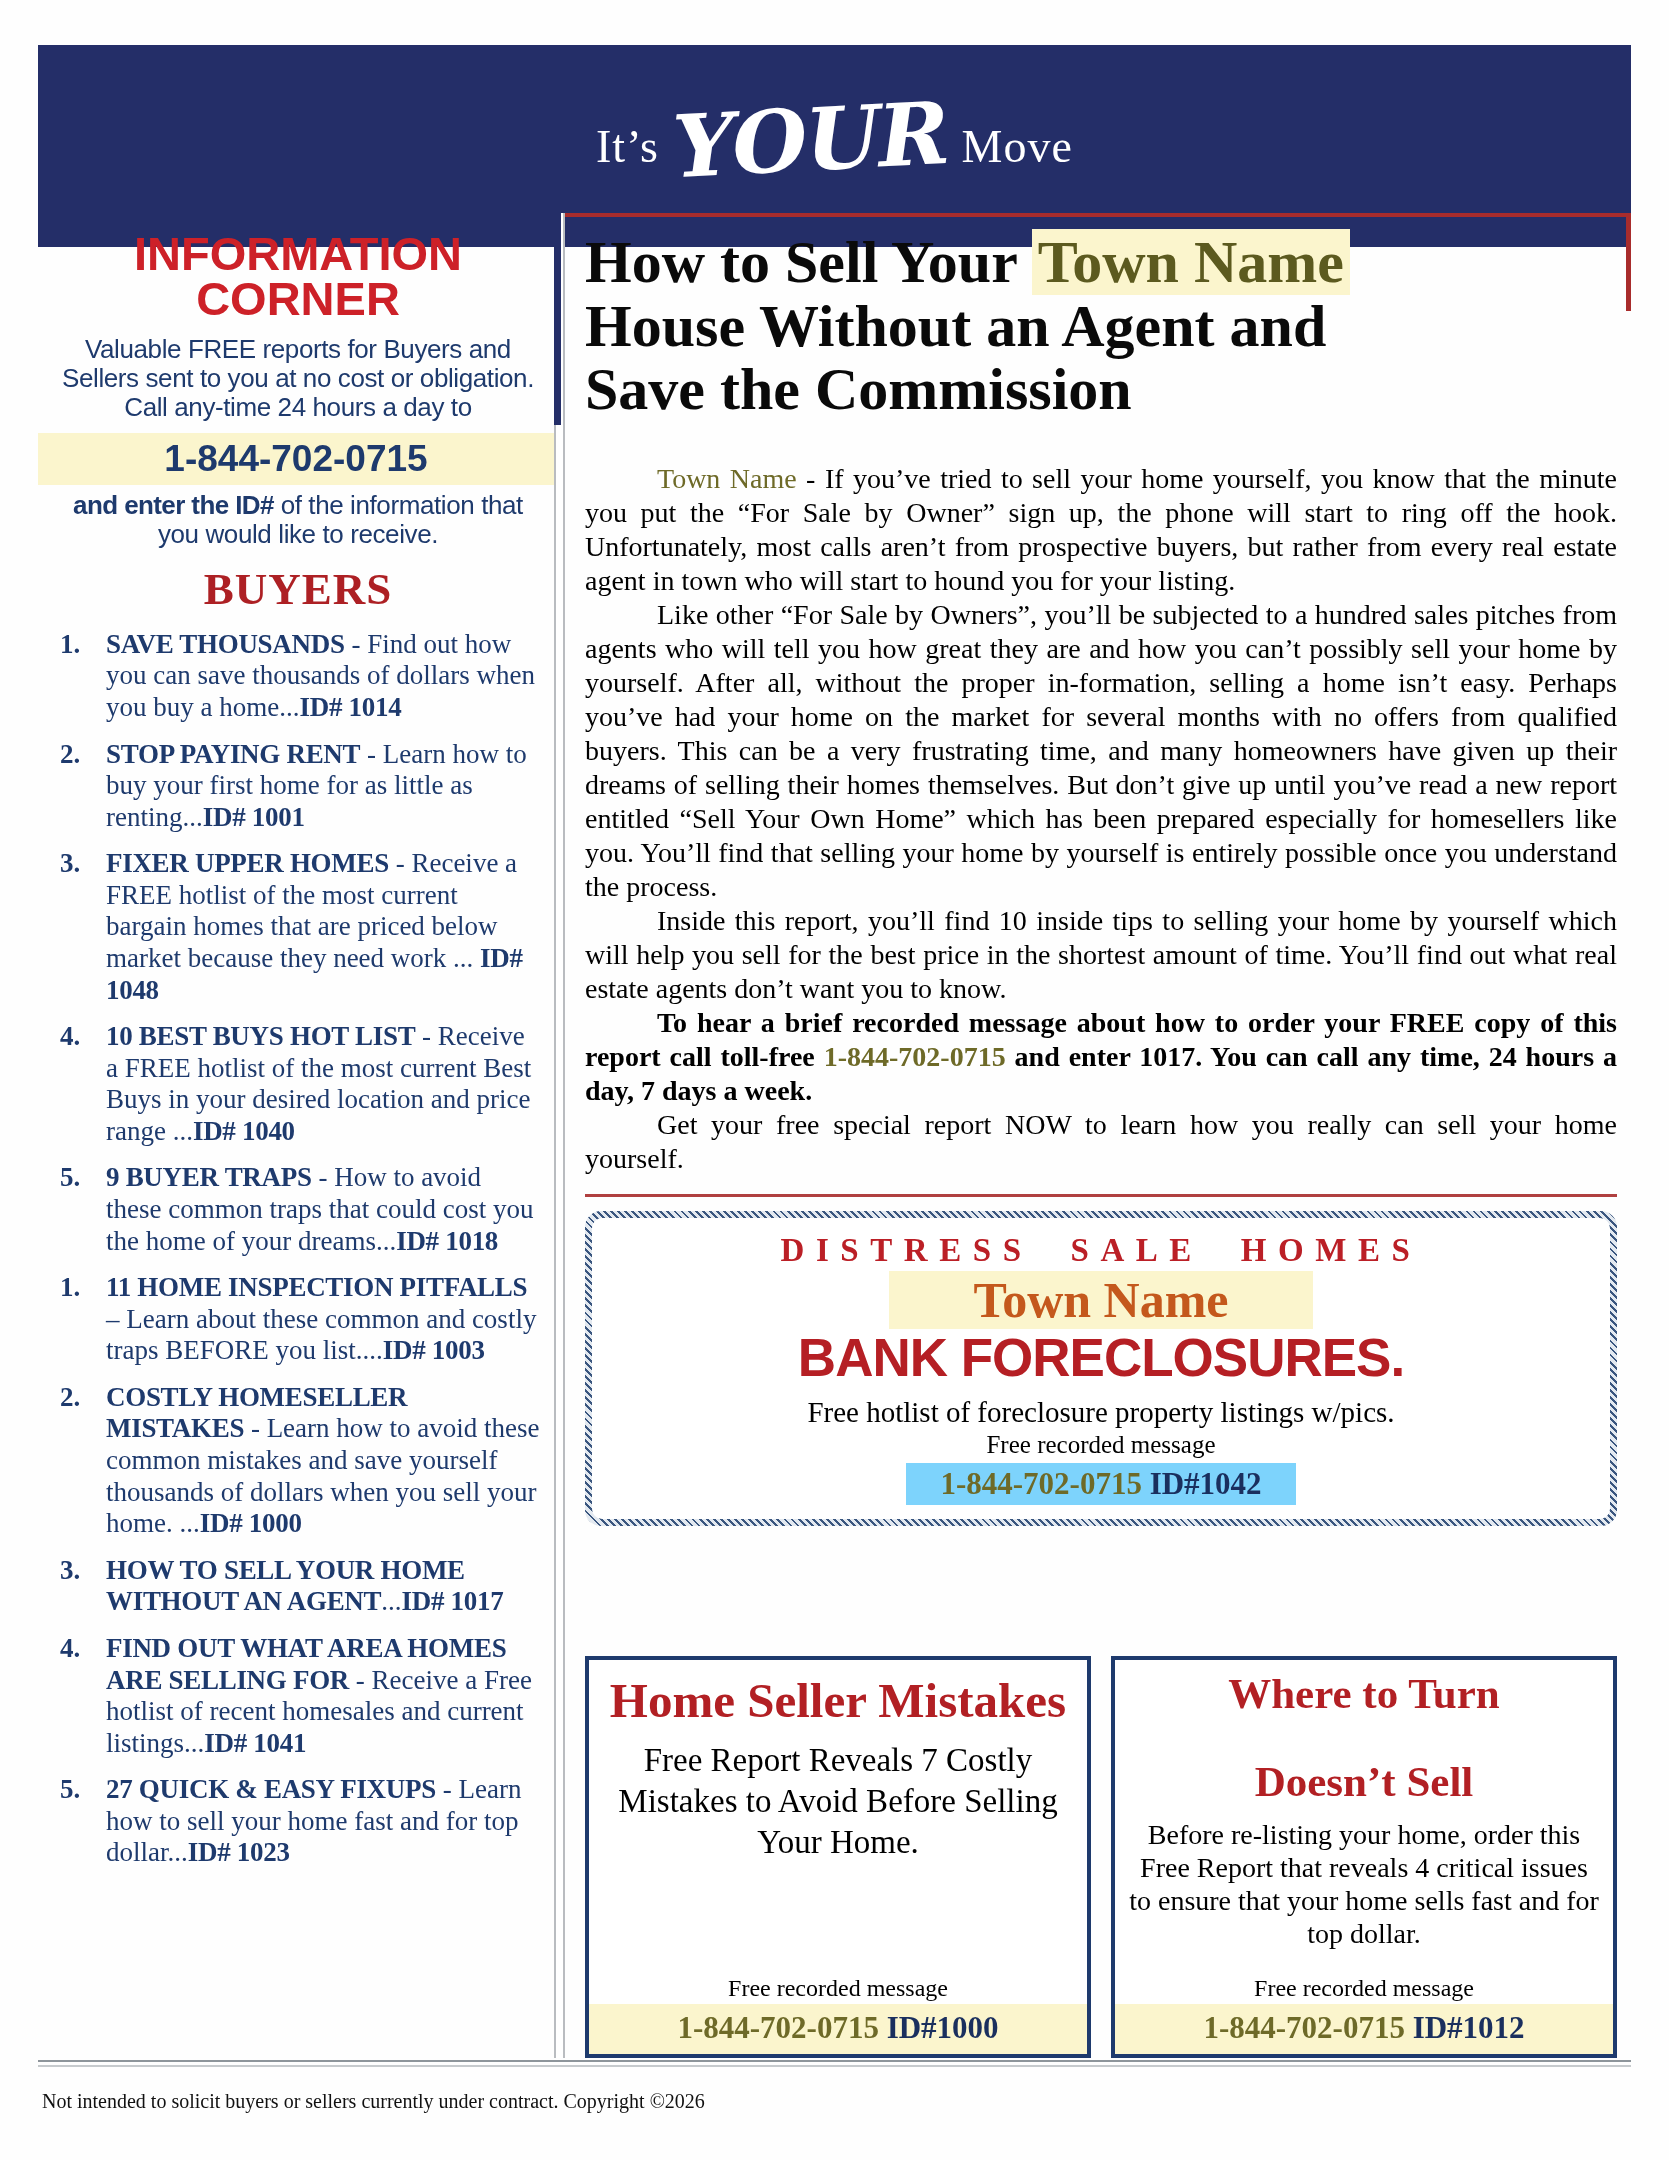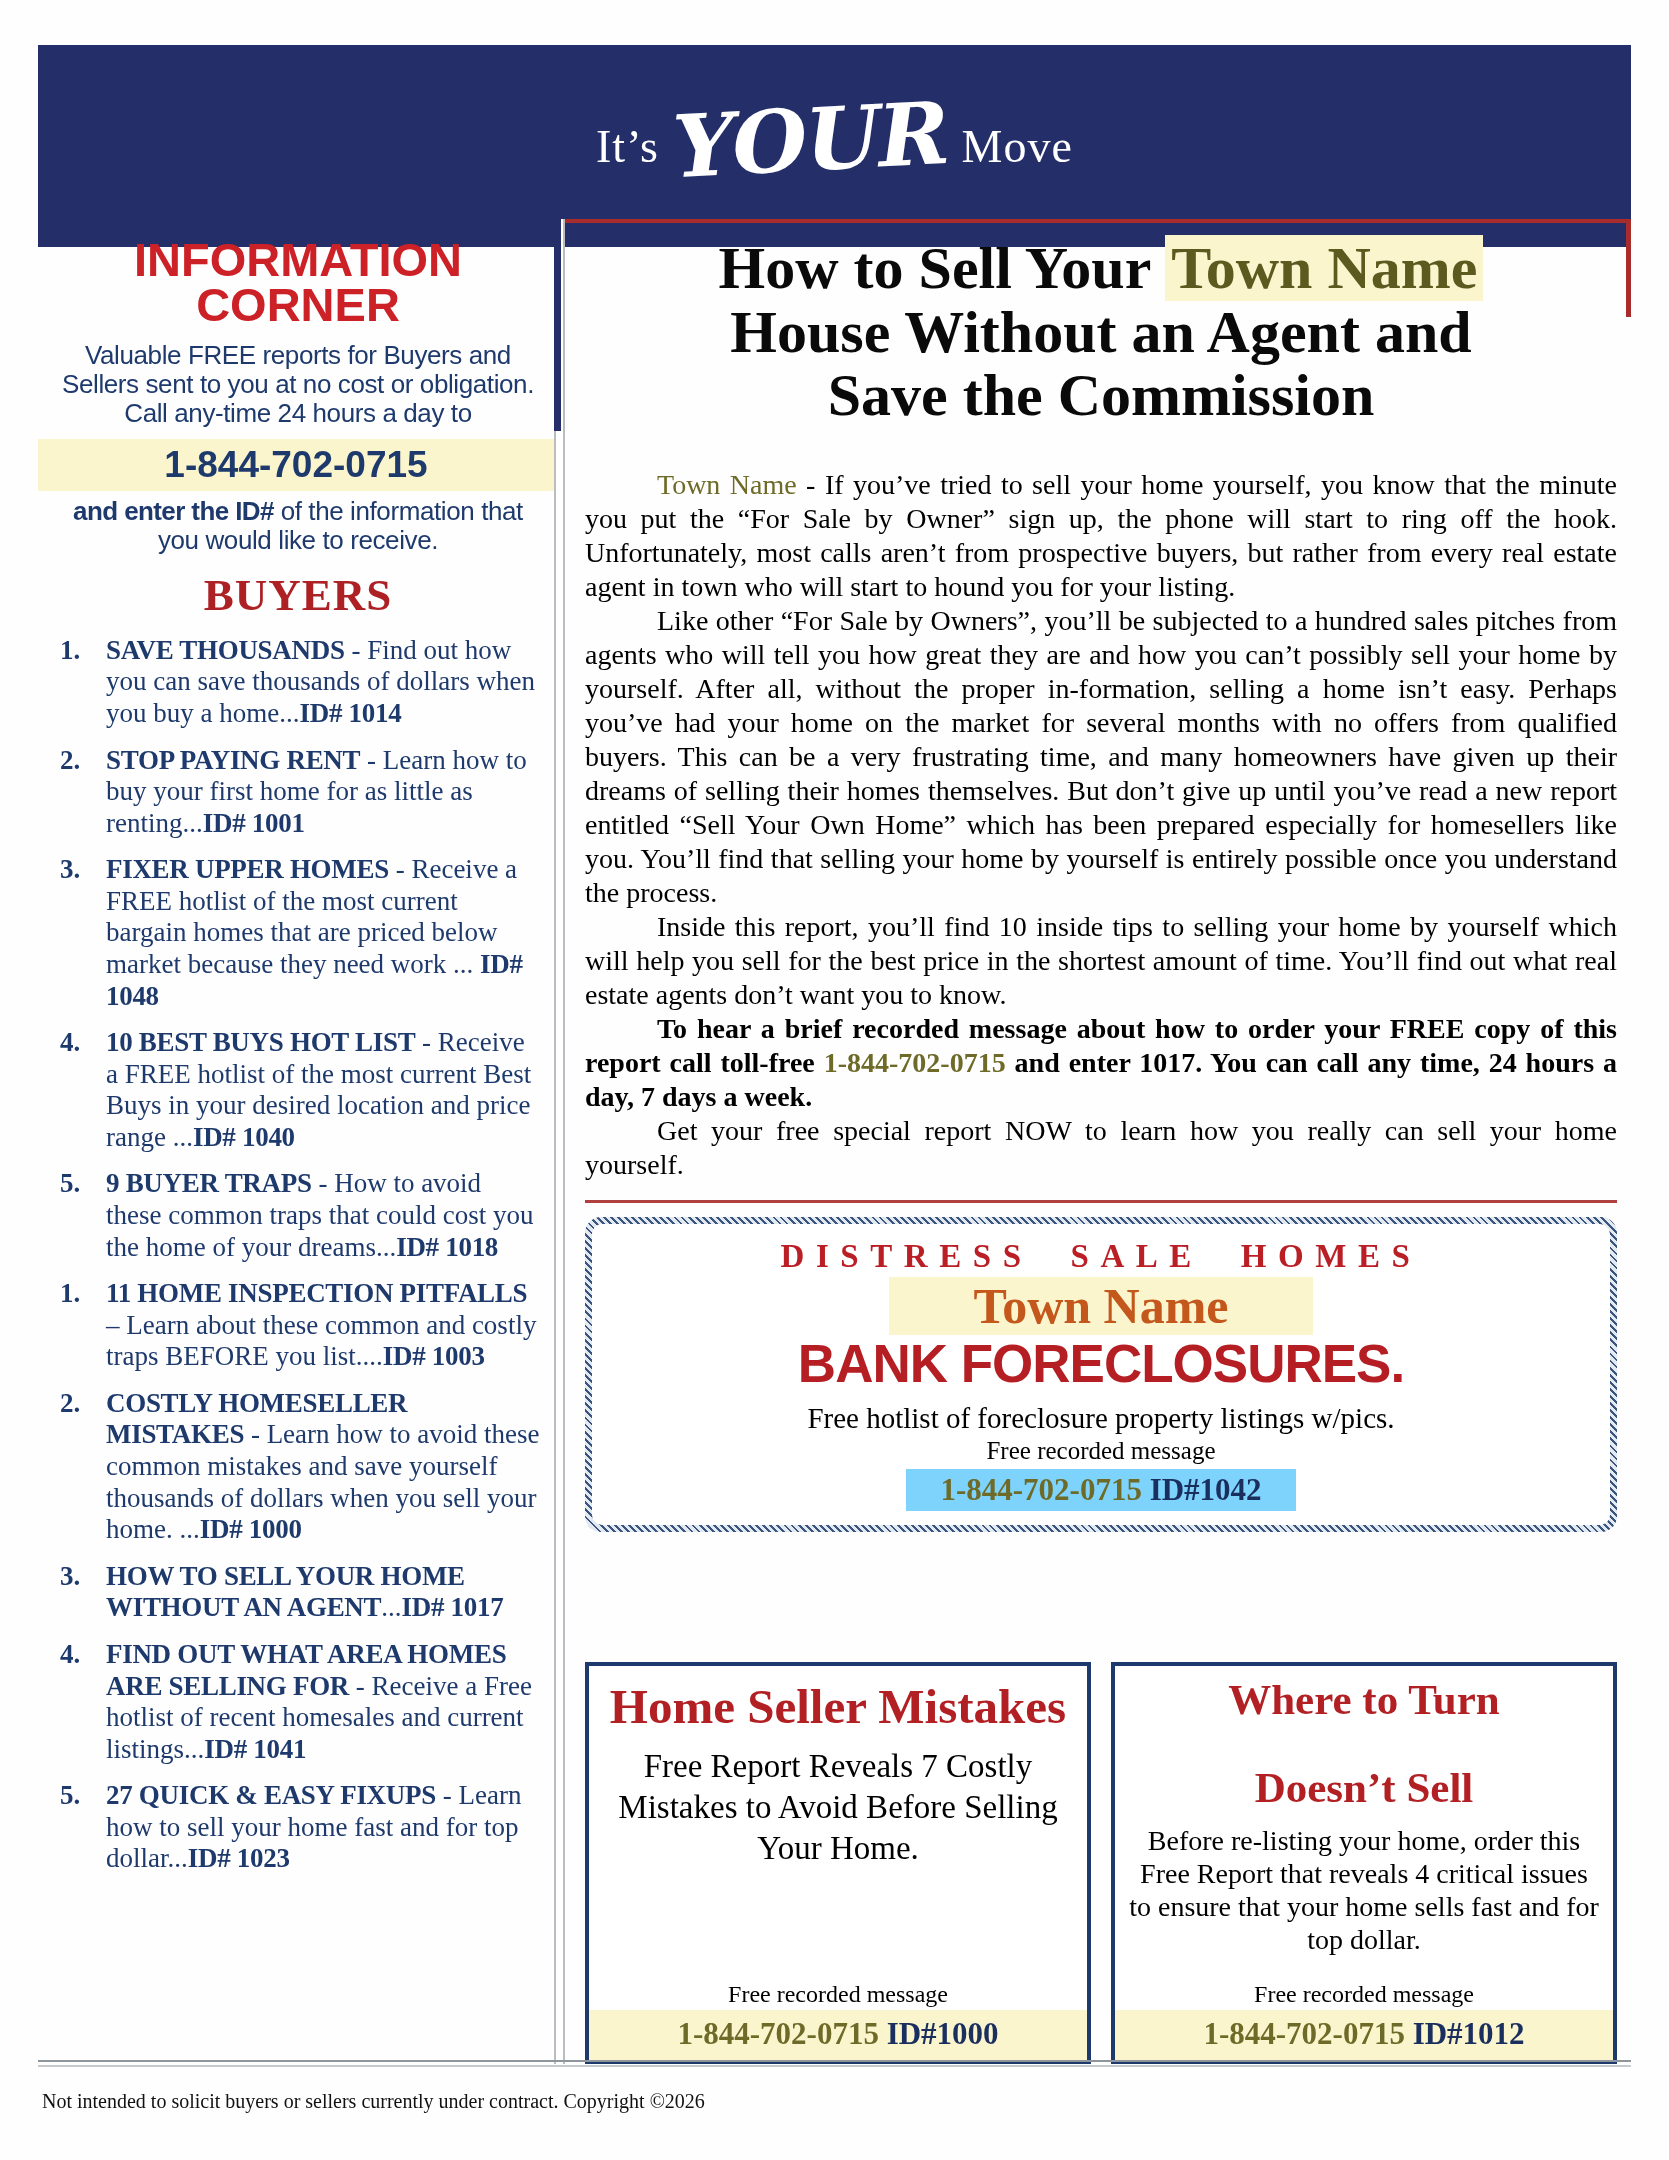--- a/index.html
+++ b/index.html
@@ -5,21 +5,21 @@
   html,body{margin:0;padding:0;background:#fff;}
   .page{position:relative;width:1669px;height:2160px;background:#fefefe;overflow:hidden;
         font-family:"Liberation Serif","DejaVu Serif",serif;color:#000;}
   
   .header{position:absolute;top:45px;left:38px;right:38px;height:202px;background:#242e68;
           display:flex;align-items:center;justify-content:center;gap:14px;}
   .h-serif{color:#fff;font-size:46px;letter-spacing:1px;}
   .h-script{color:#fff;font-family:"DejaVu Serif",serif;font-style:italic;font-weight:bold;
             font-size:86px;letter-spacing:-2px;transform:rotate(-3deg);margin-top:-14px;}
   
-  .columns{position:absolute;top:219px;left:38px;right:38px;height:1845px;display:flex;overflow:hidden;}
+  .columns{position:absolute;top:213px;left:38px;right:38px;height:1845px;display:flex;overflow:hidden;}
   
   .sidebar{flex:none;width:492px;padding:14px 10px 0 14px;text-align:center;color:#1e3a6d;}
   .ic-title{margin:4px 0 14px;font-family:"Liberation Sans",sans-serif;font-weight:bold;
             font-size:47px;line-height:.96;color:#cd2128;letter-spacing:0;}
   .intro{font-family:"Liberation Sans",sans-serif;font-size:26px;line-height:1.12;
          letter-spacing:-.4px;margin:0 2px 10px;}
   .phone-band{display:block;margin:6px -10px 6px -14px;padding:5px 0;background:#fbf5cd;
               font-family:"Liberation Sans",sans-serif;font-weight:bold;font-size:37px;color:#1e3a6d;}
   .enter-id{font-family:"Liberation Sans",sans-serif;font-size:26px;line-height:1.12;
             letter-spacing:-.4px;margin:0 4px 8px;}
@@ -30,21 +30,21 @@
   .li .num{flex:none;width:46px;font-weight:bold;}
   .li .t{flex:1;padding-right:2px;}
   .li b{letter-spacing:-.3px;}
   
   .divider{flex:none;width:7px;border-left:2px solid #b9bcc0;border-right:2px solid #b9bcc0;
            background:#fff;position:relative;}
   .divider-navy{position:absolute;top:0;left:-2px;width:7px;height:212px;background:#242e68;}
   
   .main{flex:1;display:flex;flex-direction:column;padding:0 14px 0 20px;border-top:4px solid #a82c2c;position:relative;}
   .main::after{content:"";position:absolute;top:-4px;right:0;width:5px;height:98px;background:#a82c2c;}
-  .headline{margin:14px 0 0;text-align:center;font-size:60px;line-height:1.06;font-weight:bold;color:#0a0a0a;}
+  .headline{margin:14px 0 0;font-size:60px;line-height:1.06;font-weight:bold;color:#0a0a0a;}
   .hl-town{background:#fbf5cd;color:#5c5a1f;padding:0 6px;}
   .body-text{margin-top:40px;font-size:28px;line-height:34px;text-align:justify;}
   .body-text p{margin:0;text-indent:72px;}
   .olive{color:#6e6a28;}
   .cta{font-weight:bold;}
   .red-rule{border:none;border-top:3px solid #b04040;margin:18px 0 14px;width:100%;}
   
   .distress{padding:7px;border-radius:16px;
             background:repeating-linear-gradient(45deg,#3a567f 0,#3a567f 2px,#e3e9f0 2px,#e3e9f0 5px);}
   .distress-inner{background:#fff;border-radius:10px;text-align:center;padding:14px 16px 14px;}

